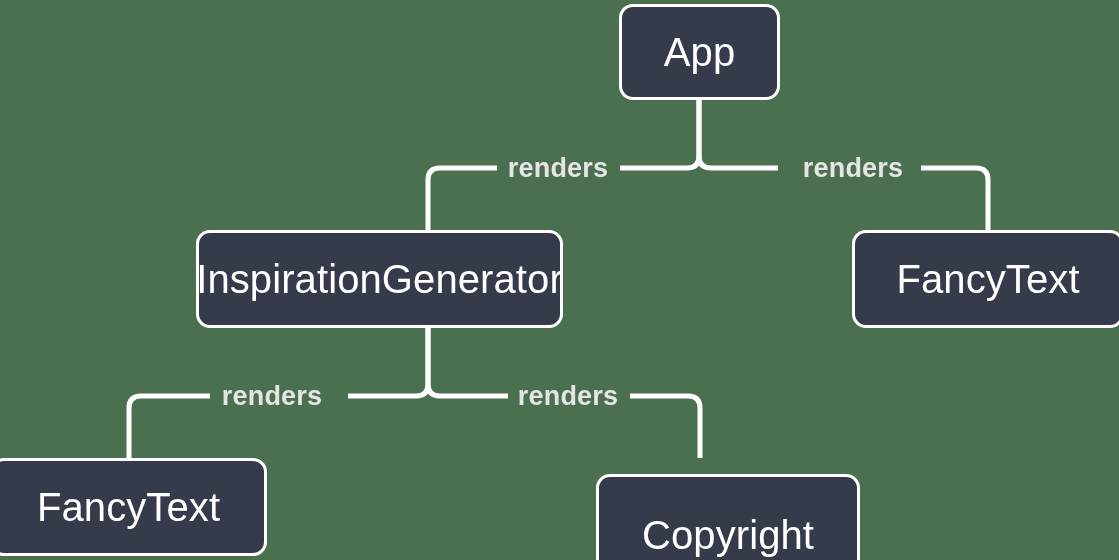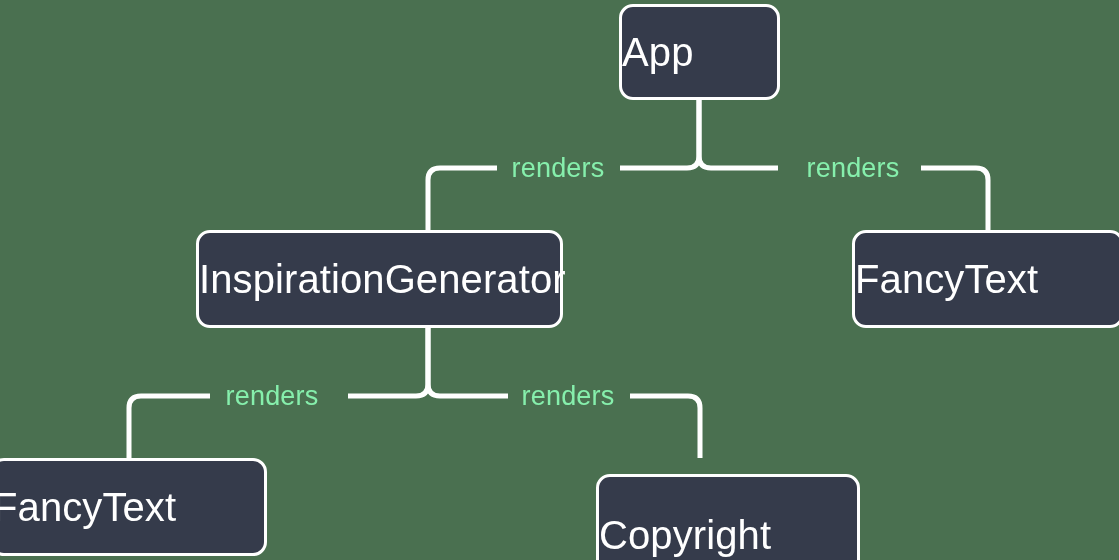--- a/index.html
+++ b/index.html
@@ -23,33 +23,33 @@
     display: block;
   }
   .node-box {
     position: absolute;
     box-sizing: border-box;
     background: #353b4b;
     border: 3px solid #ffffff;
     border-radius: 14px;
     display: flex;
     align-items: center;
-    justify-content: flex-start;
+    justify-content: center;
     color: #ffffff;
     font-size: 40px;
     font-weight: 400;
     letter-spacing: 0.1px;
     white-space: nowrap;
     font-family: "Liberation Sans", sans-serif;
   }
   .edge-label {
     position: absolute;
-    color: #86efac;
+    color: #e5e5e5;
     font-size: 27px;
-    font-weight: 400;
+    font-weight: 700;
     letter-spacing: 0.2px;
     white-space: nowrap;
     transform: translate(-50%, -50%);
     font-family: "Liberation Sans", sans-serif;
   }
 </style>
 </head>
 <body>
 
 <div id="diagram-root">

